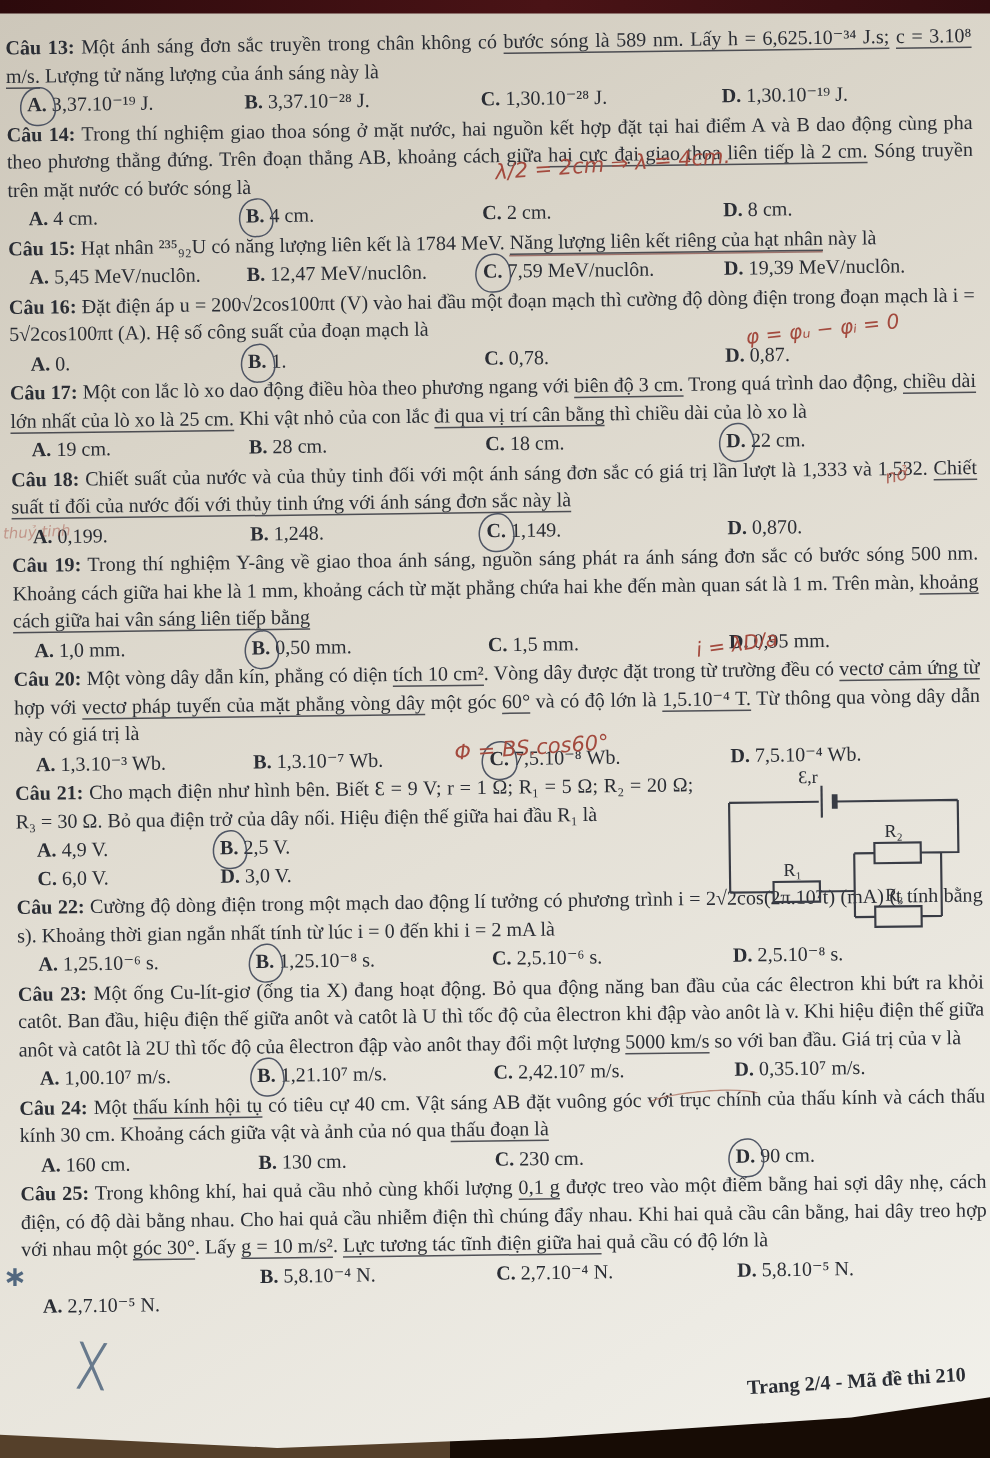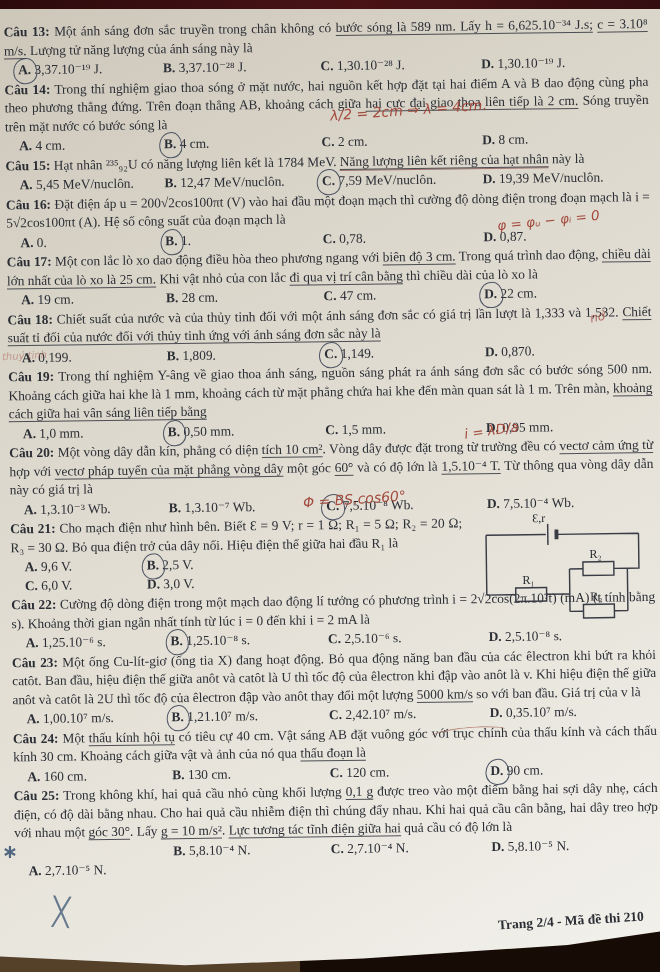--- a/index.html
+++ b/index.html
@@ -99,29 +99,29 @@
           <span class="opt opt2"><span class="optk circled">B.</span> <span class="optt">1.</span></span>
           <span class="opt opt3"><span class="optk">C.</span> <span class="optt">0,78.</span></span>
           <span class="opt opt4"><span class="optk">D.</span> <span class="optt">0,87.</span></span>
         </div>
       </div>
       <div class="q">
         <div class="stem"><span class="qlabel">Câu 17:</span> <span>Một con lắc lò xo dao động điều hòa theo phương ngang với </span><span class="u">biên độ 3 cm.</span><span> Trong quá trình dao động, </span><span class="u">chiều dài lớn nhất của lò xo là 25 cm.</span><span> Khi vật nhỏ của con lắc </span><span class="u">đi qua vị trí cân bằng</span><span> thì chiều dài của lò xo là</span></div>
         <div class="opts">
           <span class="opt opt1"><span class="optk">A.</span> <span class="optt">19 cm.</span></span>
           <span class="opt opt2"><span class="optk">B.</span> <span class="optt">28 cm.</span></span>
-          <span class="opt opt3"><span class="optk">C.</span> <span class="optt">47 cm.</span></span>
+          <span class="opt opt3"><span class="optk">C.</span> <span class="optt">18 cm.</span></span>
           <span class="opt opt4"><span class="optk circled">D.</span> <span class="optt">22 cm.</span></span>
         </div>
       </div>
       <div class="q">
         <div class="stem"><span class="qlabel">Câu 18:</span> <span>Chiết suất của nước và của thủy tinh đối với một ánh sáng đơn sắc có giá trị lần lượt là 1,333 và 1,532. </span><span class="u">Chiết suất tỉ đối của nước đối với thủy tinh ứng với ánh sáng đơn sắc này là</span></div>
         <div class="opts">
           <span class="opt opt1"><span class="optk">A.</span> <span class="optt">0,199.</span></span>
-          <span class="opt opt2"><span class="optk">B.</span> <span class="optt">1,809.</span></span>
+          <span class="opt opt2"><span class="optk">B.</span> <span class="optt">1,248.</span></span>
           <span class="opt opt3"><span class="optk circled">C.</span> <span class="optt">1,149.</span></span>
           <span class="opt opt4"><span class="optk">D.</span> <span class="optt">0,870.</span></span>
         </div>
       </div>
       <div class="q">
         <div class="stem"><span class="qlabel">Câu 19:</span> <span>Trong thí nghiệm Y-âng về giao thoa ánh sáng, nguồn sáng phát ra ánh sáng đơn sắc có bước sóng 500 nm. Khoảng cách giữa hai khe là 1 mm, khoảng cách từ mặt phẳng chứa hai khe đến màn quan sát là 1 m. Trên màn, </span><span class="u">khoảng cách giữa hai vân sáng liên tiếp bằng</span></div>
         <div class="opts">
           <span class="opt opt1"><span class="optk">A.</span> <span class="optt">1,0 mm.</span></span>
           <span class="opt opt2"><span class="optk circled">B.</span> <span class="optt">0,50 mm.</span></span>
           <span class="opt opt3"><span class="optk">C.</span> <span class="optt">1,5 mm.</span></span>
@@ -146,21 +146,21 @@
     <path d="M100 60 V104 M100 60 H114 M146 60 H160 M100 104 H114 M146 104 H160 M160 60 V104"></path>
     <rect x="44" y="79" width="32" height="14"></rect>
     <rect x="114" y="53" width="32" height="14"></rect>
     <rect x="114" y="97" width="32" height="14"></rect>
     <text x="62" y="11">Ɛ,r</text>
     <text x="51" y="75">R₁</text>
     <text x="121" y="49">R₂</text>
     <text x="121" y="93">R₃</text>
   </svg>
 <div class="opts">
-          <span class="opt opt1"><span class="optk">A.</span> <span class="optt">9,6 V.</span></span>
+          <span class="opt opt1"><span class="optk">A.</span> <span class="optt">4,9 V.</span></span>
           <span class="opt opt2"><span class="optk circled">B.</span> <span class="optt">2,5 V.</span></span>
           <span class="opt opt3"><span class="optk">C.</span> <span class="optt">6,0 V.</span></span>
           <span class="opt opt4"><span class="optk">D.</span> <span class="optt">3,0 V.</span></span>
         </div>
       </div>
       <div class="q">
         <div class="stem"><span class="qlabel">Câu 22:</span> <span>Cường độ dòng điện trong một mạch dao động lí tưởng có phương trình i = 2√2cos(2π.10⁷t) (mA) (t tính bằng s). Khoảng thời gian ngắn nhất tính từ lúc i = 0 đến khi i = 2 mA là</span></div>
         <div class="opts">
           <span class="opt opt1"><span class="optk">A.</span> <span class="optt">1,25.10⁻⁶ s.</span></span>
           <span class="opt opt2"><span class="optk circled">B.</span> <span class="optt">1,25.10⁻⁸ s.</span></span>
@@ -175,21 +175,21 @@
           <span class="opt opt2"><span class="optk circled">B.</span> <span class="optt">1,21.10⁷ m/s.</span></span>
           <span class="opt opt3"><span class="optk">C.</span> <span class="optt">2,42.10⁷ m/s.</span></span>
           <span class="opt opt4"><span class="optk">D.</span> <span class="optt">0,35.10⁷ m/s.</span></span>
         </div>
       </div>
       <div class="q">
         <div class="stem"><span class="qlabel">Câu 24:</span> <span>Một </span><span class="u">thấu kính hội tụ</span><span> có tiêu cự 40 cm. Vật sáng AB đặt vuông góc với trục chính của thấu kính và cách thấu kính 30 cm. Khoảng cách giữa vật và ảnh của nó qua </span><span class="u">thấu đoạn là</span></div>
         <div class="opts">
           <span class="opt opt1"><span class="optk">A.</span> <span class="optt">160 cm.</span></span>
           <span class="opt opt2"><span class="optk">B.</span> <span class="optt">130 cm.</span></span>
-          <span class="opt opt3"><span class="optk">C.</span> <span class="optt">120 cm.</span></span>
+          <span class="opt opt3"><span class="optk">C.</span> <span class="optt">230 cm.</span></span>
           <span class="opt opt4"><span class="optk circled">D.</span> <span class="optt">90 cm.</span></span>
         </div>
       </div>
       <div class="q">
         <div class="stem"><span class="qlabel">Câu 25:</span> <span>Trong không khí, hai quả cầu nhỏ cùng khối lượng </span><span class="u">0,1 g</span><span> được treo vào một điểm bằng hai sợi dây nhẹ, cách điện, có độ dài bằng nhau. Cho hai quả cầu nhiễm điện thì chúng đẩy nhau. Khi hai quả cầu cân bằng, hai dây treo hợp với nhau một </span><span class="u">góc 30°</span><span>. Lấy </span><span class="u">g = 10 m/s²</span><span>. </span><span class="u">Lực tương tác tĩnh điện giữa hai</span><span> quả cầu có độ lớn là</span></div>
         <div class="opts split">
           <span class="opt opt1"><span class="optk">A.</span> <span class="optt">2,7.10⁻⁵ N.</span></span>
           <span class="opt opt2"><span class="optk">B.</span> <span class="optt">5,8.10⁻⁴ N.</span></span>
           <span class="opt opt3"><span class="optk">C.</span> <span class="optt">2,7.10⁻⁴ N.</span></span>
           <span class="opt opt4"><span class="optk">D.</span> <span class="optt">5,8.10⁻⁵ N.</span></span>

